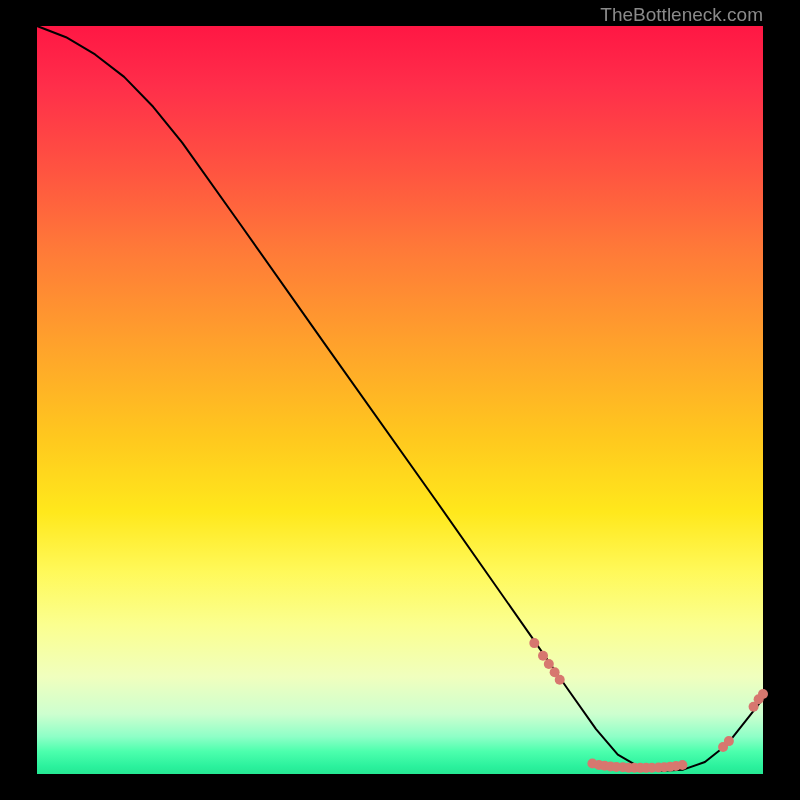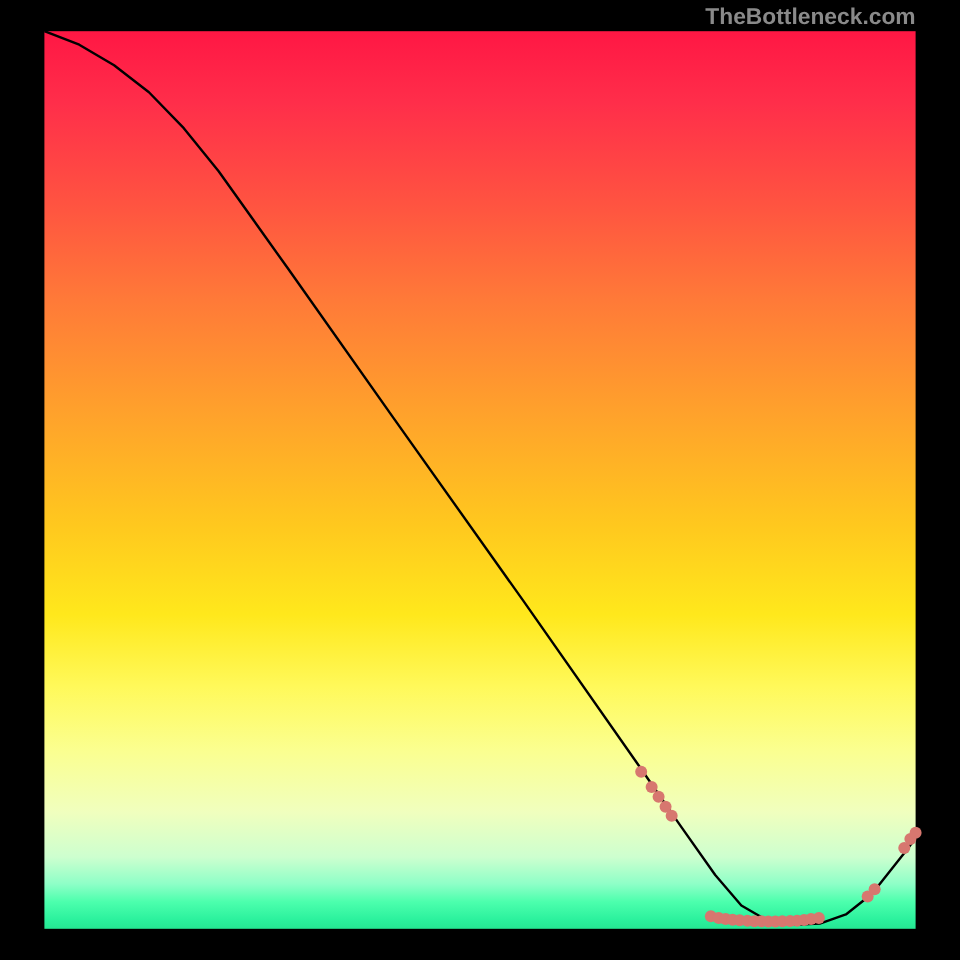--- a/index.html
+++ b/index.html
@@ -34,21 +34,21 @@
       #2bf19d 99%,
       #25e793 100%);
   }
   #attribution {
     position: absolute;
     right: 37px;
     top: 4px;
     color: #8a8a8a;
     font-size: 19px;
     letter-spacing: 0px;
-    font-weight: 700;
+    font-weight: 400;
   }
   svg {
     position: absolute;
     left: 0;
     top: 0;
   }
 </style>
 </head>
 <body>
 

